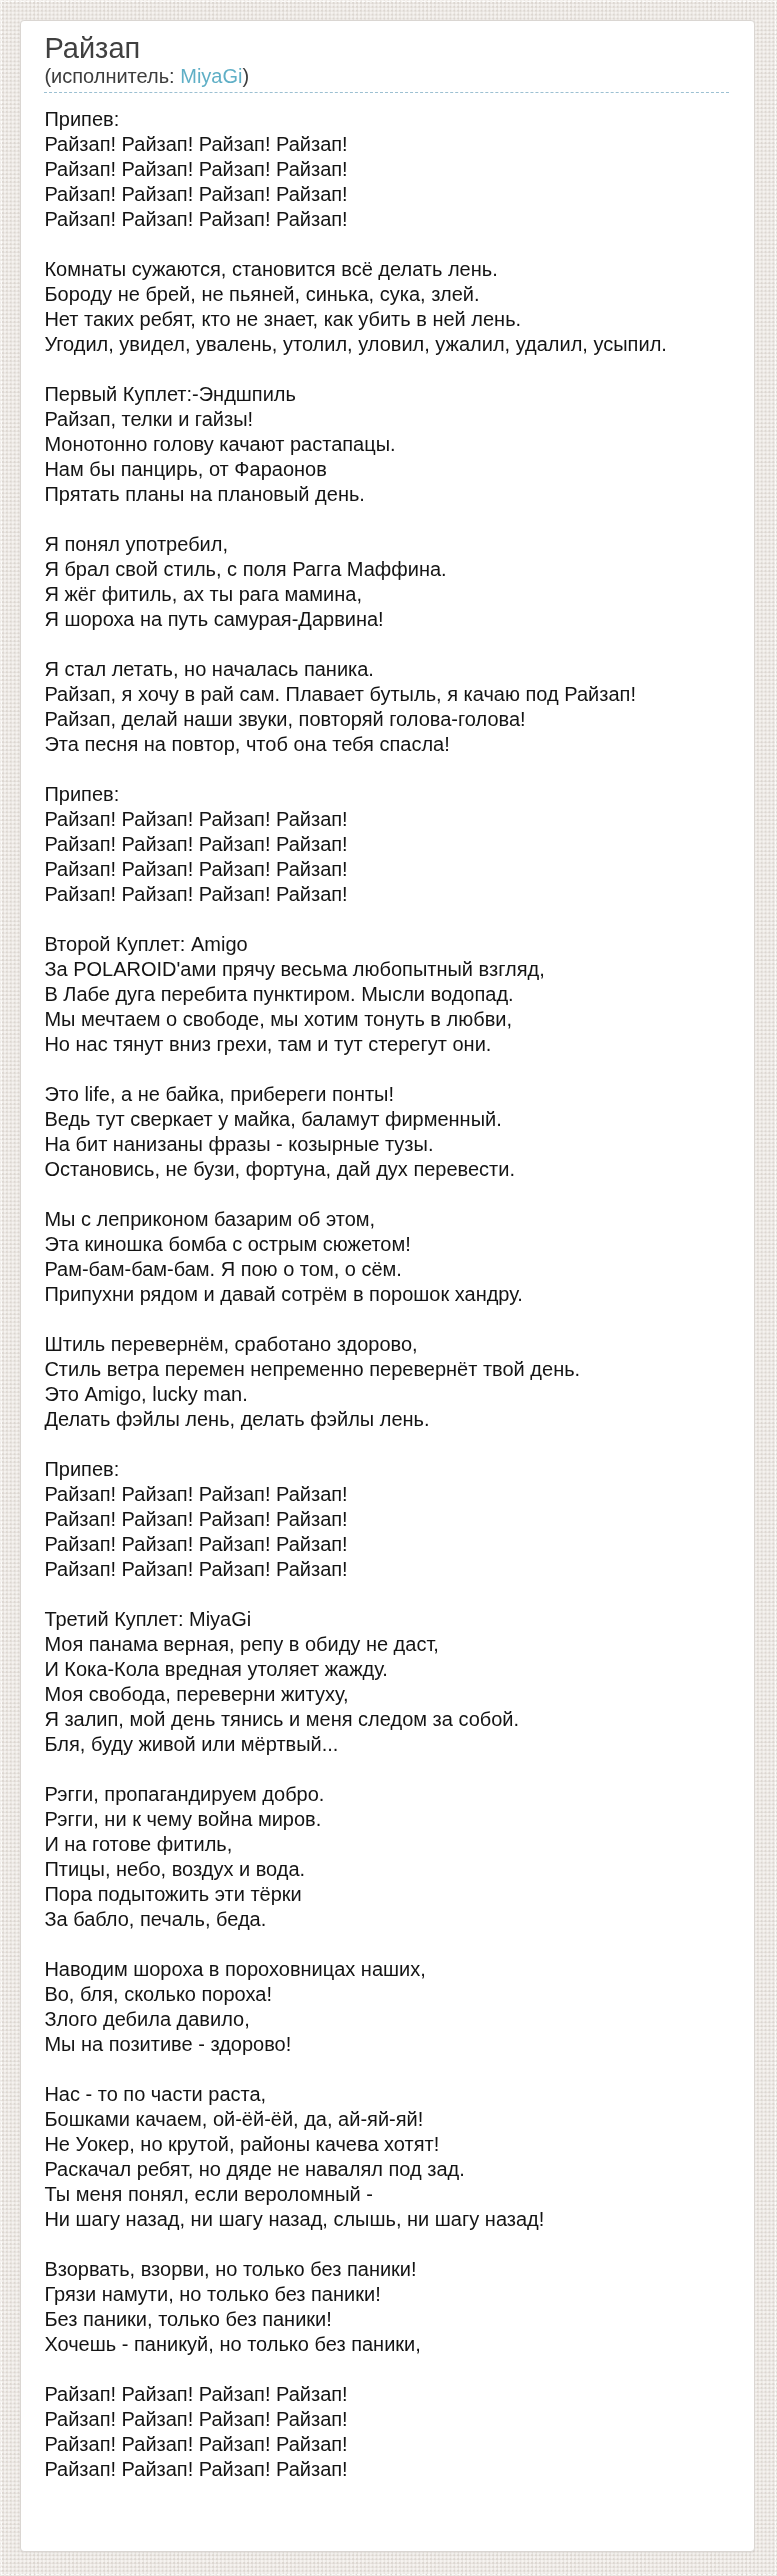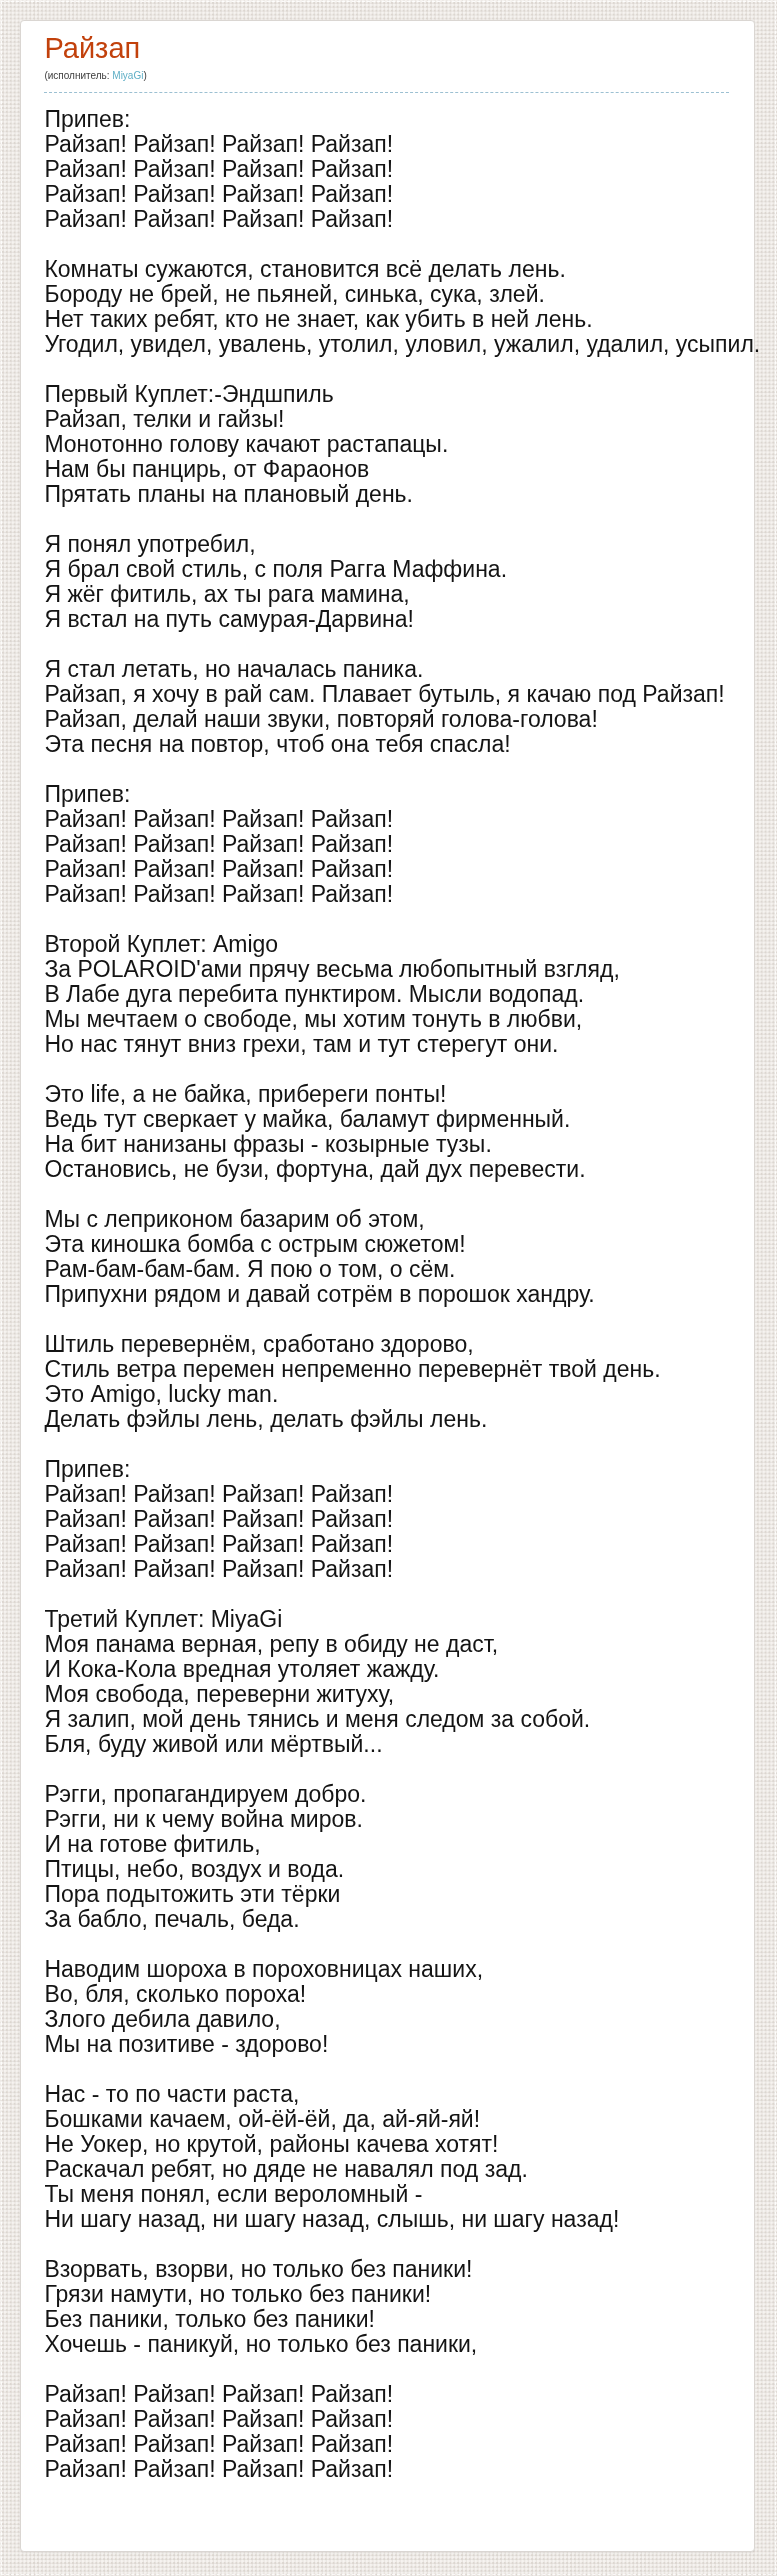--- a/index.html
+++ b/index.html
@@ -36,39 +36,39 @@
     border-radius: 3.9px;
     box-shadow: 0 1px 1.9px rgba(0,0,0,0.06);
     padding: 10.7px 25px 29px 23px;
   }
 
   .song-title {
     margin: 0 0 1px 0;
     font-size: 29px;
     line-height: 33px;
     font-weight: normal;
-    color: #c2410c;
+    color: #404040;
   }
 
   .artist-row {
-    font-size: 10px;
+    font-size: 20px;
     line-height: 20.4px;
     color: #3d3d3d;
     padding-bottom: 5.8px;
     border-bottom: 1px dashed #9cc0d2;
   }
   .artist-link {
     color: #5fafc6;
     text-decoration: none;
     cursor: pointer;
   }
 
   .lyrics {
     margin-top: 13.6px;
-    font-size: 23px;
+    font-size: 20px;
     line-height: 25px;
     color: #141414;
   }
   .stanza { margin: 0 0 25px 0; }
   .stanza:last-child { margin-bottom: 0; }
   .line { white-space: pre; }
 </style>
 </head>
 <body>
 
@@ -99,21 +99,21 @@
           <div class="line">Первый Куплет:-Эндшпиль</div>
           <div class="line">Райзап, телки и гайзы!</div>
           <div class="line">Монотонно голову качают растапацы.</div>
           <div class="line">Нам бы панцирь, от Фараонов</div>
           <div class="line">Прятать планы на плановый день.</div>
         </div>
         <div class="stanza">
           <div class="line">Я понял употребил,</div>
           <div class="line">Я брал свой стиль, с поля Рагга Маффина.</div>
           <div class="line">Я жёг фитиль, ах ты рага мамина,</div>
-          <div class="line">Я встал на путь самурая-Дарвина!</div>
+          <div class="line">Я шороха на путь самурая-Дарвина!</div>
         </div>
         <div class="stanza">
           <div class="line">Я стал летать, но началась паника.</div>
           <div class="line">Райзап, я хочу в рай сам. Плавает бутыль, я качаю под Райзап!</div>
           <div class="line">Райзап, делай наши звуки, повторяй голова-голова!</div>
           <div class="line">Эта песня на повтор, чтоб она тебя спасла!</div>
         </div>
         <div class="stanza">
           <div class="line">Припев:</div>
           <div class="line">Райзап! Райзап! Райзап! Райзап!</div>

